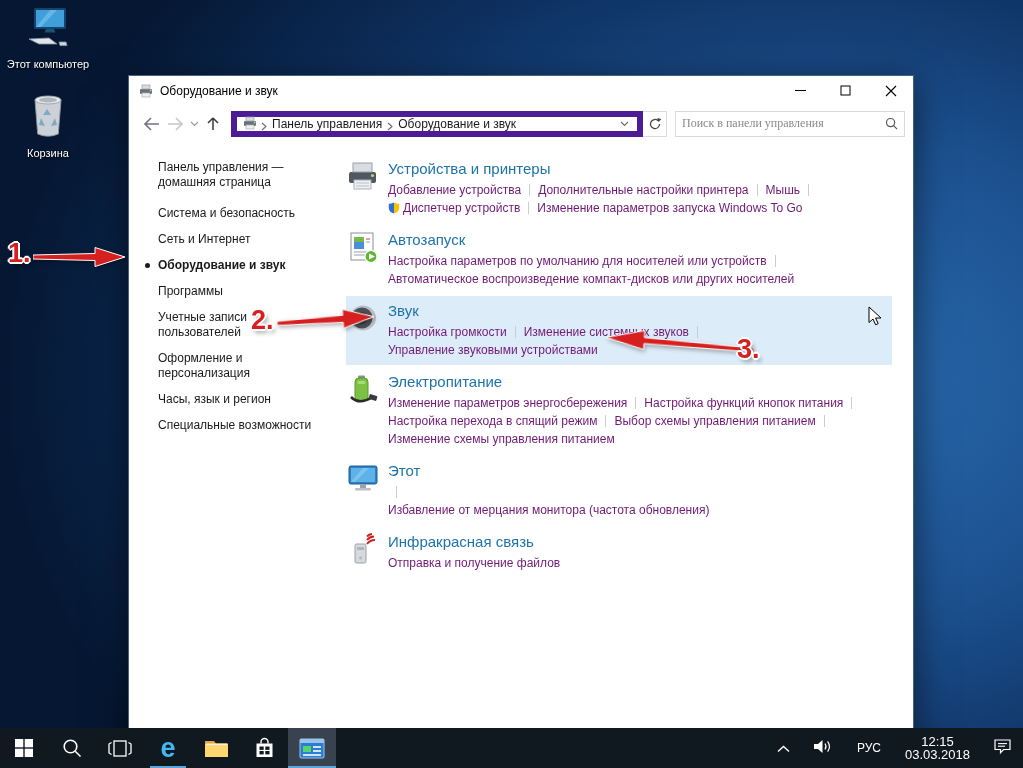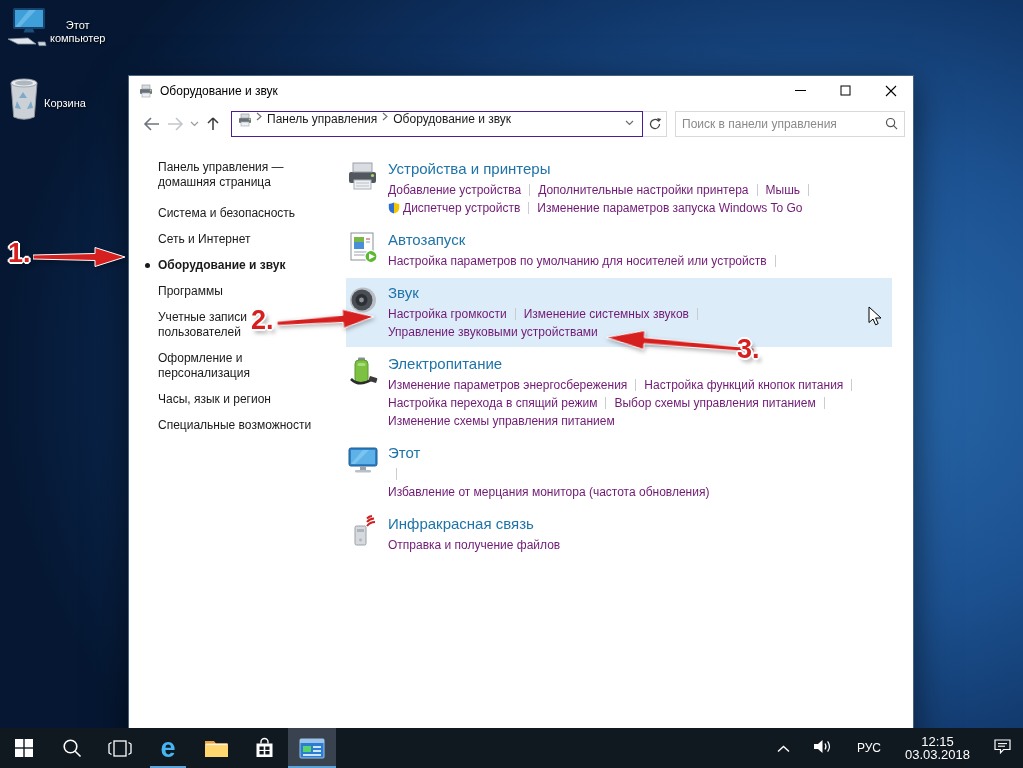--- a/index.html
+++ b/index.html
@@ -3,44 +3,44 @@
 <meta charset="utf-8">
 <style>
   * { box-sizing: border-box; margin: 0; padding: 0; }
   html,body { width:1023px; height:768px; overflow:hidden; font-family:"Liberation Sans",sans-serif; }
   body { position:relative; background:#04132b; }
   .desktop { position:absolute; inset:0 0 40px 0;
     background: radial-gradient(ellipse 820px 640px at 80% 52%, #2a6cb0 0%, #1c5190 38%, #0e3161 68%, #051732 100%); }
 
   
   .desk-icons { position:absolute; top:6px; left:4px; width:88px; }
-  .desk-icon { display:flex; align-items:center; margin-bottom:22px; }
+  .desk-icon { display:flex; flex-direction:column; align-items:center; margin-bottom:22px;justify-content:space-between; }
   .desk-icon .lbl { margin-top:4px; color:#fff; font-size:11px; text-align:center; line-height:13px;
     text-shadow:1px 1px 2px rgba(0,0,0,.9); max-width:84px; }
 
   
   .window { position:absolute; left:128px; top:75px; width:786px; height:722px; background:#fff;
     border:1px solid #46627d; box-shadow:0 10px 34px rgba(0,0,0,.55); }
   .titlebar { height:29px; display:flex; align-items:center; padding-left:9px; background:#fff; }
   .tb-icon { width:16px; height:16px; margin-right:6px; }
   .tb-title { font-size:12px; color:#000; flex:1; }
   .tb-btns { display:flex; height:29px; }
   .tb-btn { width:45px; height:29px; display:flex; align-items:center; justify-content:center; }
   .toolbar { height:37px; display:flex; align-items:center; padding:0 8px 0 10px; background:#fff; }
   .nav-ic { display:flex; align-items:center; justify-content:center; width:24px; height:26px; }
   .nav-ic.drop { width:14px; }
-  .addressbar { flex:0 0 412px; height:26px; border:1px solid #4c1d95; display:flex; align-items:flex-start;
+  .addressbar { flex:0 0 412px; height:26px; border:6px solid #4c1d95; display:flex; align-items:flex-end;
     padding:0 8px 0 5px; margin-left:6px; }
   .crumb-ic { width:16px; height:16px; }
   .crumb { font-size:12px; color:#1a1a1a; padding:0 2px; white-space:nowrap; }
   .crumb-sep { display:flex; align-items:center; padding:0 3px; }
   .ab-spacer { flex:1; }
   .refresh { width:24px; height:26px; border:1px solid #d9d9d9; border-left:none; display:flex; align-items:center; justify-content:center; }
   .searchbox { flex:1; height:26px; border:1px solid #d9d9d9; margin-left:8px; display:flex; align-items:center; padding:0 6px; }
-  .searchbox input { border:none; outline:none; flex:1; font-size:12px; font-family:Liberation Sans, sans-serif; color:#b91c1c; }
+  .searchbox input { border:none; outline:none; flex:1; font-size:12px; font-family:Liberation Serif, serif; color:#b91c1c; }
   .searchbox input::placeholder { color:#8a8a8a; opacity:1; }
   .win-body { position:absolute; top:66px; left:1px; right:1px; bottom:1px; background:#fff; display:flex; overflow:hidden; }
 
   .sidebar { width:216px; padding:18px 10px 0 28px; flex-shrink:0; }
   .sb-item { position:relative; font-size:12px; color:#1a1a1a; line-height:15px; margin-bottom:11px; max-width:168px; cursor:default; }
   .sb-item.home { margin-bottom:16px; }
   .sb-item.active { font-weight:bold; }
   .sb-item .bullet { position:absolute; left:-13px; top:5px; width:5px; height:5px; border-radius:50%; background:#1a1a1a; }
 
   .main { flex:1; padding:17px 10px 0 0; }
@@ -228,20 +228,21 @@
                 <line x1="20" y1="9" x2="24" y2="9" stroke="#c04040"></line>
                 <line x1="20" y1="12" x2="24" y2="12" stroke="#9aa2ae"></line>
                 <line x1="8" y1="22" x2="24" y2="22" stroke="#9aa2ae"></line>
                 <line x1="8" y1="25" x2="24" y2="25" stroke="#9aa2ae"></line>
                 <circle cx="25" cy="26.5" r="6" fill="#5bb832" stroke="#fff" stroke-width="1.2"></circle>
                 <polygon points="23,23.5 29,26.5 23,29.5" fill="#fff"></polygon>
               </svg></span>
             <div>
               <div class="sec-title">Автозапуск</div>
               <div class="sec-row"><a>Настройка параметров по умолчанию для носителей или устройств</a><span class="sep"></span></div>
+              <div class="sec-row"><a>Автоматическое воспроизведение компакт-дисков или других носителей</a></div>
             </div>
           </div>
           <div class="section hl">
             <span class="sec-ic"><svg viewBox="0 0 34 34">
                 <ellipse cx="17" cy="17" rx="13" ry="12.5" fill="#b9bec5"></ellipse>
                 <ellipse cx="16" cy="17" rx="10.5" ry="10.5" fill="#4a4e55"></ellipse>
                 <ellipse cx="15.5" cy="17" rx="6" ry="6" fill="#2c2f34"></ellipse>
                 <ellipse cx="15.5" cy="17" rx="2.4" ry="2.4" fill="#8a9098"></ellipse>
               </svg></span>
             <div>

